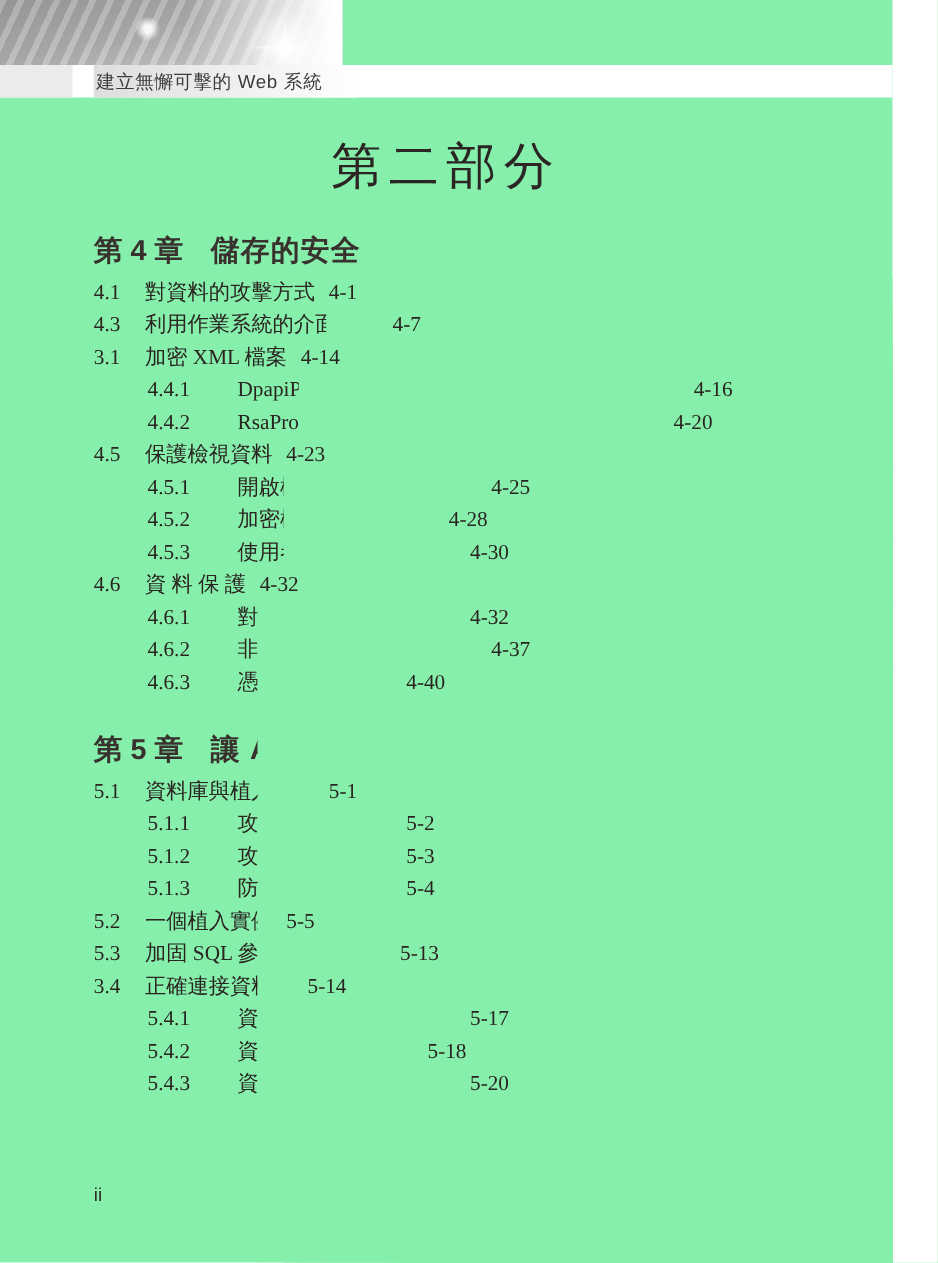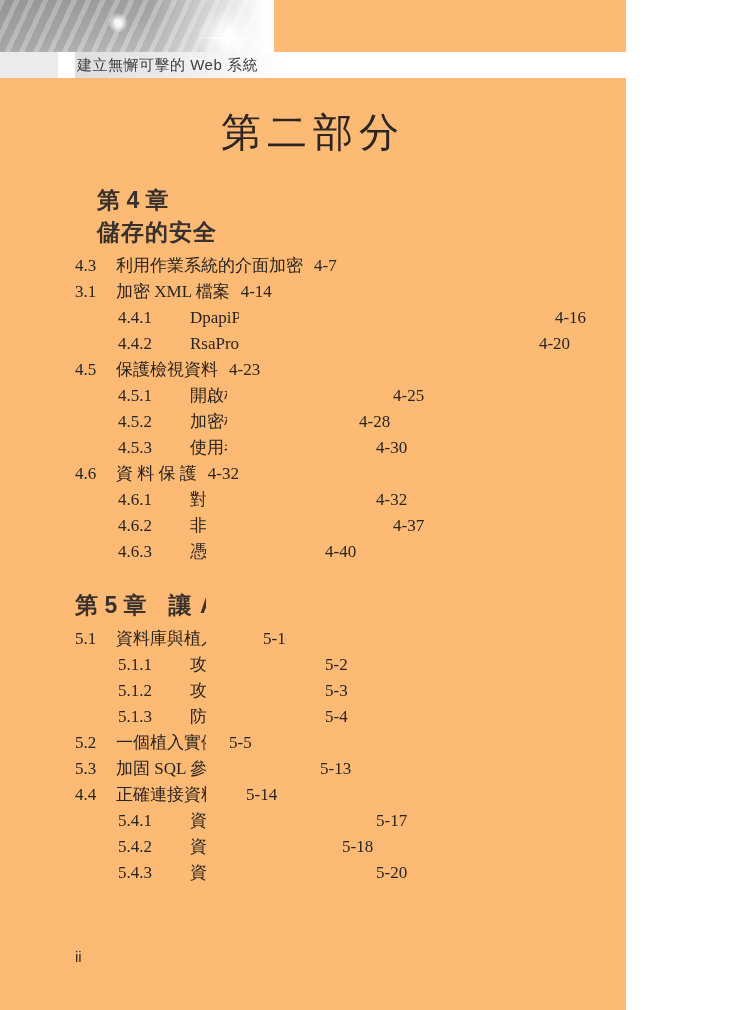--- a/index.html
+++ b/index.html
@@ -1,16 +1,16 @@
 <!DOCTYPE html>
 <html><head>
 <meta charset="utf-8">
 <style>
   html,body{margin:0;padding:0;background:#fff;}
-  .page{position:relative;width:626px;height:1010px;background:#fdba74;overflow:hidden;
+  .page{position:relative;width:714px;height:1010px;background:#86efac;overflow:hidden;
         font-family:"Liberation Serif","DejaVu Serif",serif;color:#2a2420;}
 
   
   .clouds{position:absolute;top:0;left:0;width:274px;height:52px;
     background:
       linear-gradient(to right, rgba(255,255,255,0) 55%, rgba(255,255,255,1) 97%),
       radial-gradient(circle at 228px 38px, rgba(255,255,255,.95) 0 5px, rgba(255,255,255,.55) 14px, rgba(255,255,255,0) 32px),
       radial-gradient(circle at 118px 23px, rgba(255,255,255,.9) 0 3px, rgba(255,255,255,0) 10px),
       repeating-linear-gradient(115deg, rgba(255,255,255,.20) 0 5px, rgba(110,110,110,.12) 5px 13px),
       linear-gradient(168deg, #9a9a9a 0%, #aeaeae 45%, #c6c6c6 78%, #d9d9d9 100%);}
@@ -29,21 +29,21 @@
   
   .part-title{margin:30px 0 0 0;padding-top:78px;text-align:center;
       font-family:"Liberation Serif","DejaVu Serif",serif;font-weight:normal;
       font-size:40px;line-height:50px;letter-spacing:6px;color:#2b2623;}
 
   
   .content{margin:0 0 0 75px;width:605px;}
   .chapter-heading{display:flex;align-items:baseline;margin:0;
       font-family:"Liberation Sans","DejaVu Sans",sans-serif;font-weight:600;
       font-size:23px;line-height:32px;color:#38312d;}
-  .chapter:nth-child(1) .chapter-heading{margin-top:26px;flex-direction:column;}
+  .chapter:nth-child(1) .chapter-heading{margin-top:26px;}
   .chapter:nth-child(2) .chapter-heading{margin-top:24px;}
   .ch-title{margin-left:22px;letter-spacing:1px;}
   .entries{margin-top:5px;}
   .toc-row{display:flex;align-items:baseline;height:26px;line-height:26px;
       font-size:17px;color:#2a2420;}
   .toc-row .num{flex:0 0 auto;width:41px;}
   .toc-row.level2{padding-left:43px;gap:28px;}
   .toc-row.level2 .num{width:44px;}
   .toc-row .title{flex:0 0 auto;white-space:nowrap;}
   .toc-row .leader{flex:1 1 auto;overflow:hidden;white-space:nowrap;
@@ -73,20 +73,26 @@
   <h1 class="part-title">第二部分</h1>
 
   <div class="content">
     <div id="toc">
   <section class="chapter">
     <h2 class="chapter-heading">
       <span class="ch-label">第 4 章</span>
       <span class="ch-title">儲存的安全</span>
     </h2>
     <div class="entries">
+  <div class="toc-row level1">
+    <span class="num">4.1</span>
+    <span class="title">對資料的攻擊方式</span>
+    <span class="leader"></span>
+    <span class="page">4-1</span>
+  </div>
 
 
   <div class="toc-row level1">
     <span class="num">4.3</span>
     <span class="title">利用作業系統的介面加密</span>
     <span class="leader"></span>
     <span class="page">4-7</span>
   </div>
 
   <div class="toc-row level1">
@@ -210,21 +216,21 @@
   </div>
 
   <div class="toc-row level1">
     <span class="num">5.3</span>
     <span class="title">加固 SQL 參數與預存程序</span>
     <span class="leader"></span>
     <span class="page">5-13</span>
   </div>
 
   <div class="toc-row level1">
-    <span class="num">4.4</span>
+    <span class="num">3.4</span>
     <span class="title">正確連接資料庫</span>
     <span class="leader"></span>
     <span class="page">5-14</span>
   </div>
 
   <div class="toc-row level2">
     <span class="num">5.4.1</span>
     <span class="title">資料庫身份驗證</span>
     <span class="leader"></span>
     <span class="page">5-17</span>

